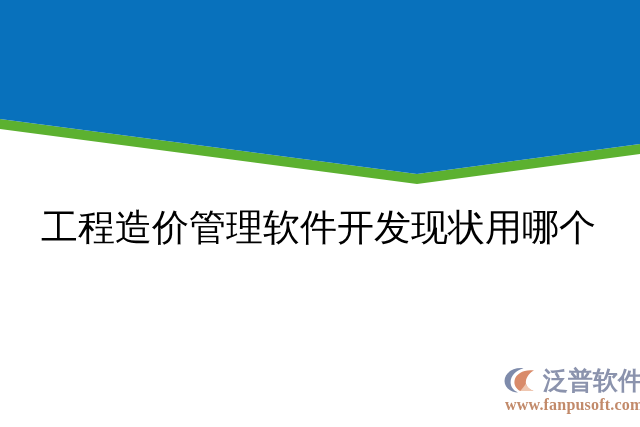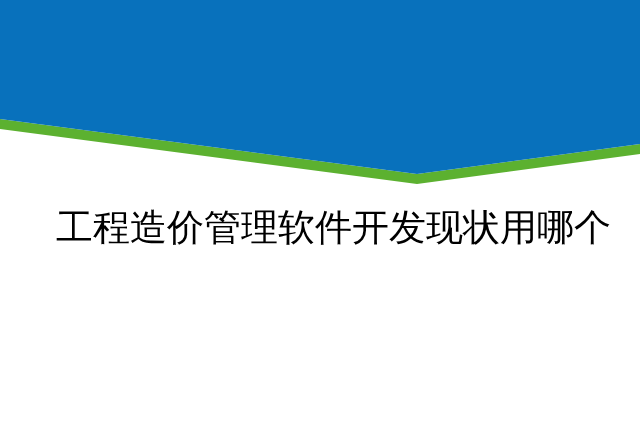--- a/index.html
+++ b/index.html
@@ -12,21 +12,20 @@
     background: #ffffff;
     font-family: "Liberation Serif", "DejaVu Serif", serif;
     overflow: hidden;
   }
   #slide {
     position: relative;
     width: 640px;
     height: 427px;
     background: #ffffff;
     overflow: hidden;
-    text-align: right;
   }
   
   #header-banner {
     position: absolute;
     left: 0;
     top: 0;
     width: 640px;
     height: 185px;
   }
   #header-banner svg {
@@ -101,14 +100,33 @@
     <svg viewBox="0 0 640 185" xmlns="http://www.w3.org/2000/svg" aria-hidden="true">
 
       <polygon points="0,119 417,174 640,144 640,154 417,184 0,129" fill="#5cb130"></polygon>
 
       <polygon points="0,0 640,0 640,144 417,174 0,119" fill="#0871bc"></polygon>
     </svg>
   </div>
 
   <div id="page-title">工程造价管理软件开发现状用哪个</div>
 
+  <div id="logo-watermark">
+    <div id="logo-row">
+      <span id="logo-mark">
+        <svg viewBox="0 0 38 32" xmlns="http://www.w3.org/2000/svg" aria-hidden="true">
+
+          <path d="M20.5 4.2 C10.0 3.0 1.5 9.0 1.5 17.0 C1.5 23.6 7.6 28.4 15.0 28.4
+                   C10.4 26.4 7.6 22.6 7.6 18.2 C7.6 12.0 12.6 6.6 20.5 4.2 Z" fill="#7e8bab"></path>
+
+          <path d="M31.0 6.6 C22.0 5.0 13.2 9.2 11.6 16.2 C10.6 20.6 13.0 24.8 17.2 27.0
+                   L30.6 27.0 C25.4 25.0 22.2 21.2 22.9 17.2 C23.7 12.4 27.0 8.6 31.0 6.6 Z" fill="#d98b6a"></path>
+
+          <path d="M17.2 27.0 L30.6 27.0 C26.4 25.4 23.6 22.6 23.0 19.6
+                   C21.0 22.6 18.8 25.2 17.2 27.0 Z" fill="#efc7b1"></path>
+        </svg>
+      </span>
+      <span id="logo-wordmark">泛普软件</span>
+    </div>
+    <div id="logo-url">www.fanpusoft.com</div>
+  </div>
 
 </div>
 
 </body></html>

